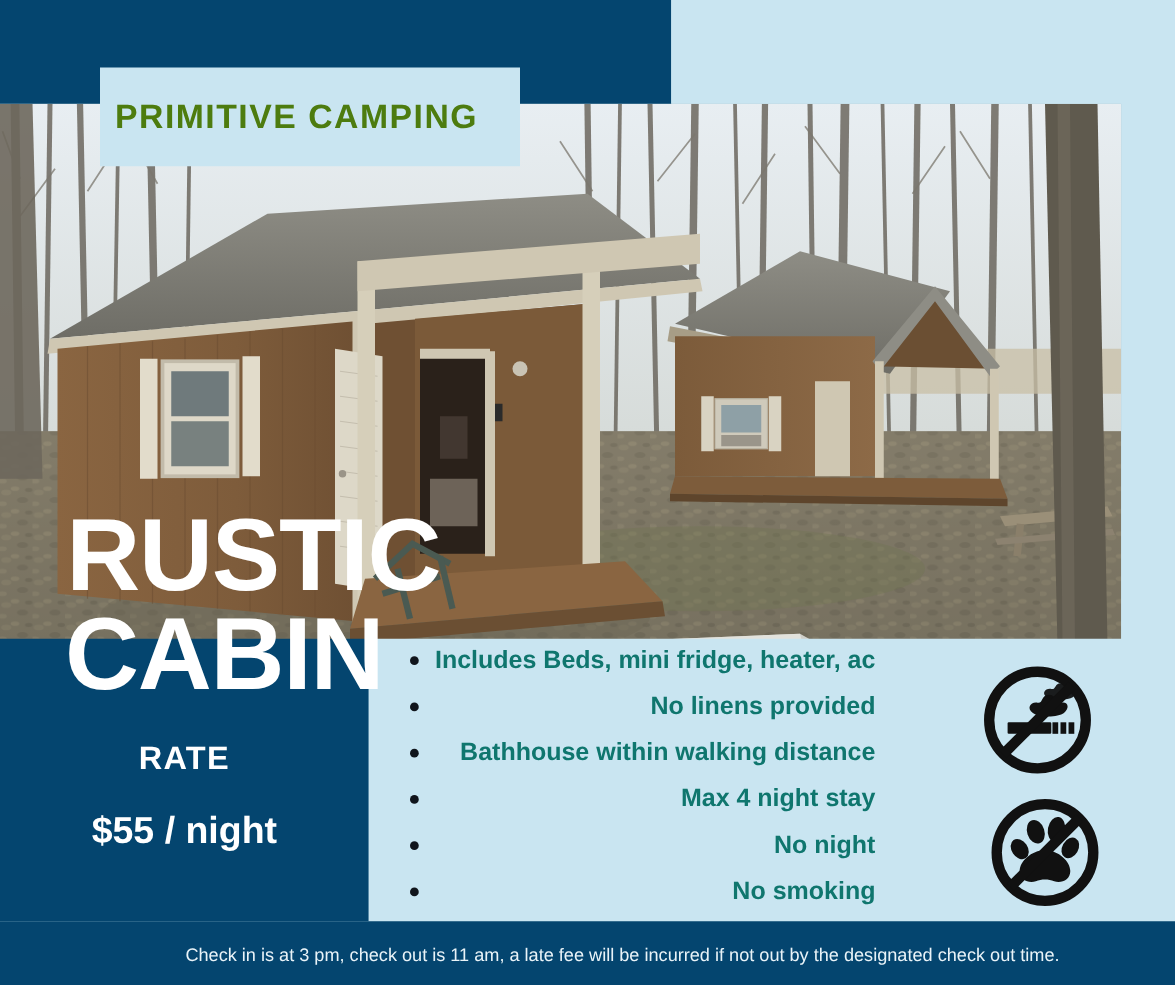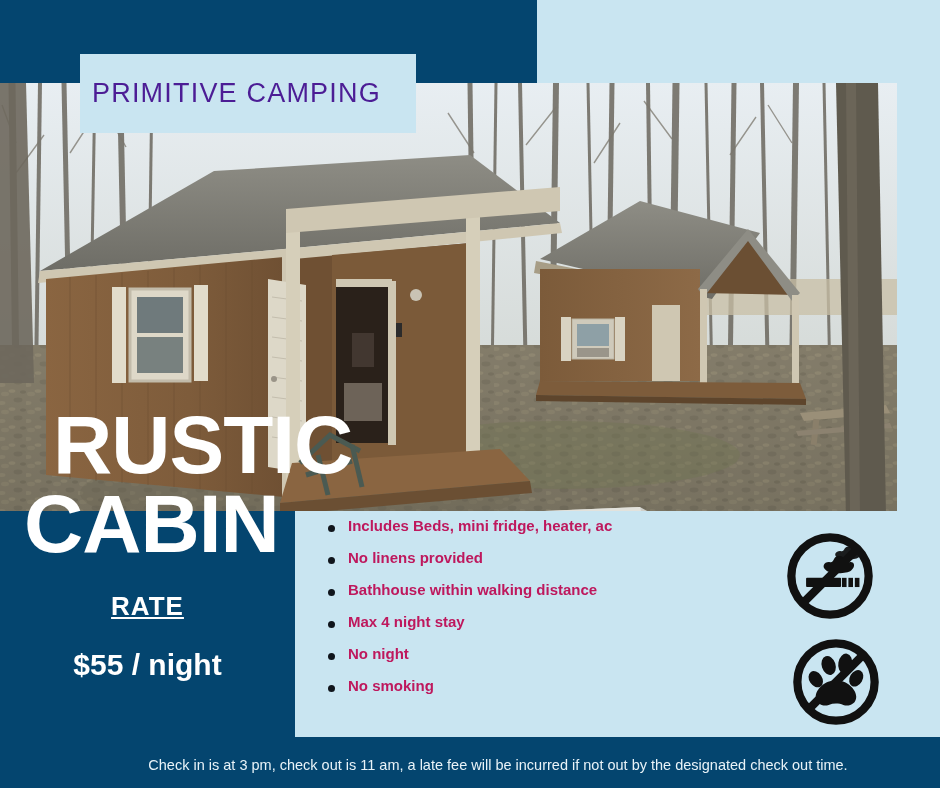--- a/index.html
+++ b/index.html
@@ -73,83 +73,83 @@
     position: absolute;
     left: 80px; top: 54px;
     width: 336px; height: 79px;
     background: #c9e5f1;
     display: flex;
     align-items: center;
     z-index: 6;
   }
   .eyebrow-text {
     font-size: 27px;
-    font-weight: normal;
+    font-weight: bold;
     letter-spacing: 1.2px;
-    color: #4c1d95;
+    color: #4d7c0f;
     padding-left: 12px;
     white-space: nowrap;
   }
 
   
   .title-block {
     position: absolute;
     left: 0; top: 406px;
     width: 300px;
     z-index: 7;
     color: #ffffff;
   }
   .title-line {
     font-size: 82px;
     line-height: 0.96;
     font-weight: bold;
     letter-spacing: -1px;
     white-space: nowrap;
   }
   .title-line-1 { padding-left: 8px; margin-left: 45px; }
-  .title-line-2 { padding-left: 24px; }
+  .title-line-2 { padding-left: 52px; }
 
   
   .rate-block {
     position: absolute;
     left: 0; top: 591px;
     width: 295px;
     text-align: center;
     color: #ffffff;
     z-index: 7;
   }
   .rate-label {
     font-size: 26px;
     font-weight: bold;
     letter-spacing: 1px;
-    text-decoration: underline;
   }
   .rate-value {
     margin-top: 26px;
     font-size: 30px;
     font-weight: bold;
   }
 
   
   .feature-list {
     position: absolute;
     left: 322px; top: 518px;
     margin: 0;
     padding: 0 0 0 26px;
     list-style: none;
     z-index: 7;
   }
   .feature-item {
     position: relative;
-    font-size: 15px;
+    font-size: 20px;
     font-weight: bold;
-    color: #be185d;
+    color: #0f766e;
     line-height: 1.0;
     margin-bottom: 17px;
     white-space: nowrap;
+    text-align: right;
   }
   .feature-item::before {
     content: "";
     position: absolute;
     left: -20px;
     top: 7px;
     width: 7px;
     height: 7px;
     border-radius: 50%;
     background: #10151c;

